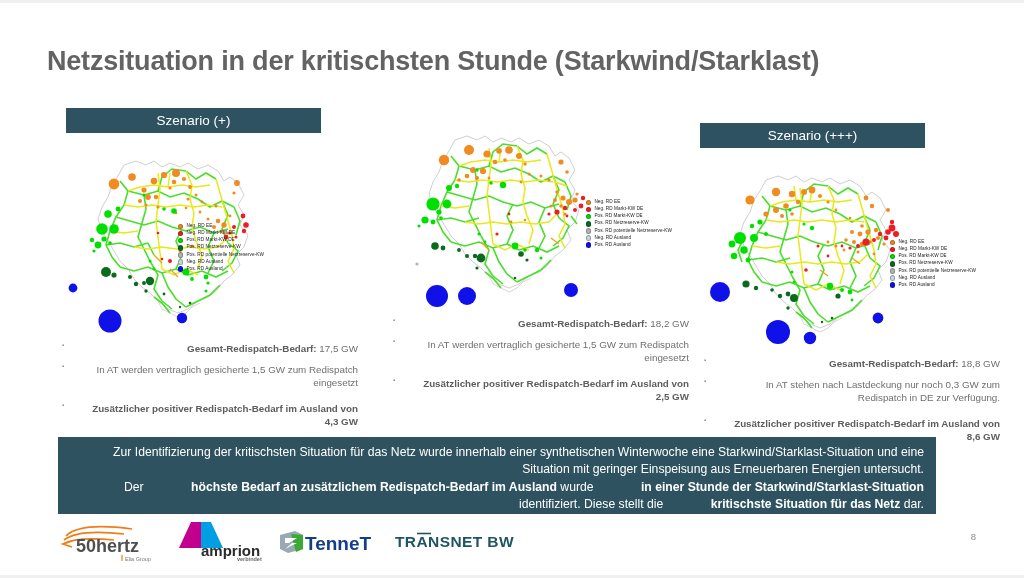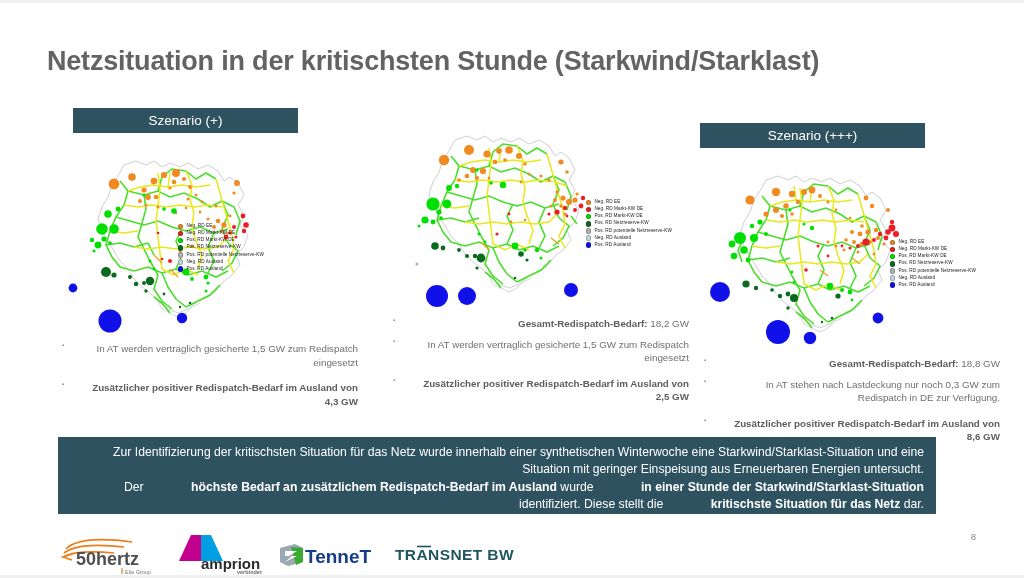--- a/index.html
+++ b/index.html
@@ -24,21 +24,21 @@
   .col { position: absolute; top: 108px; width: 300px; }
   .col-1 { left: 58px; }
   .col-2 { left: 389px; }
   .col-3 { left: 700px; }
 
   .scenario-header {
     height: 25px; background: #2e5260;
     display: flex; align-items: center; justify-content: center;
     color: #ffffff; font-size: 13.5px;
   }
-  .col-1 .scenario-header { width: 225px; margin-left: 15px; }
+  .col-1 .scenario-header { width: 255px; margin-left: 8px; }
   .col-2 .scenario-header { width: 225px; margin-left: 0px; }
   .col-3 .scenario-header { width: 225px; margin-left: 0px; margin-top: 15px; }
 
   
   .map-wrap { position: relative; height: 185px; margin-top: 18px; }
   .map-svg { position: absolute; left: 0; top: 0; }
 
   
   .legend { position: absolute; font-size: 4.6px; line-height: 1.0; color: #222; }
   .legend-row { display: flex; align-items: center; height: 7.1px; }
@@ -68,21 +68,21 @@
   .callout {
     position: absolute; left: 58px; top: 437px;
     width: 878px; height: 77px;
     background: #2e5260; color: #ffffff;
     padding: 7px 12px 6px 14px;
     font-size: 12.2px; line-height: 1.42;
   }
   .callout b { font-weight: bold; margin-left: 44px; }
 
   
-  .logos { position: absolute; left: 50px; top: 531px; width: 500px; height: 48px; }
+  .logos { position: absolute; left: 50px; top: 518px; width: 500px; height: 48px; }
   .logo { position: absolute; }
   .logo-50hertz { left: 8px; top: 4px; }
   .logo-amprion { left: 125px; top: 0px; }
   .logo-tennet { left: 228px; top: 11px; }
   .logo-transnet { left: 345px; top: 13px; }
 
   .page-number {
     position: absolute; right: 48px; top: 531px;
     font-size: 9.5px; color: #8c8c8c;
   }
@@ -251,20 +251,21 @@
             <span class="legend-dot" style="background:#c6d8e0"></span>
             <span class="legend-label">Neg. RD Ausland</span>
           </div>
         <div class="legend-row">
             <span class="legend-dot" style="background:#1010e8"></span>
             <span class="legend-label">Pos. RD Ausland</span>
           </div>
       </div>
     </div>
     <div class="bullets">
+      <div class="bullet"><b>Gesamt-Redispatch-Bedarf:</b><span> 17,5 GW</span></div>
       <div class="bullet">In AT werden vertraglich gesicherte 1,5 GW zum Redispatch eingesetzt</div>
       <div class="bullet strong gap">Zusätzlicher positiver Redispatch-Bedarf im Ausland von 4,3 GW</div>
     </div>
   </div>
 
   <div class="col col-2">
     <div class="map-wrap">
       <svg class="map-svg" width="300" height="185" viewBox="0 0 300 185">
         <g>
           <path d="M60 25 L66 14 L78 10 L88 14 L96 10 L104 16 L112 12 L122 16 L130 12 L140 18 L150 14 L160 20 L166 30

